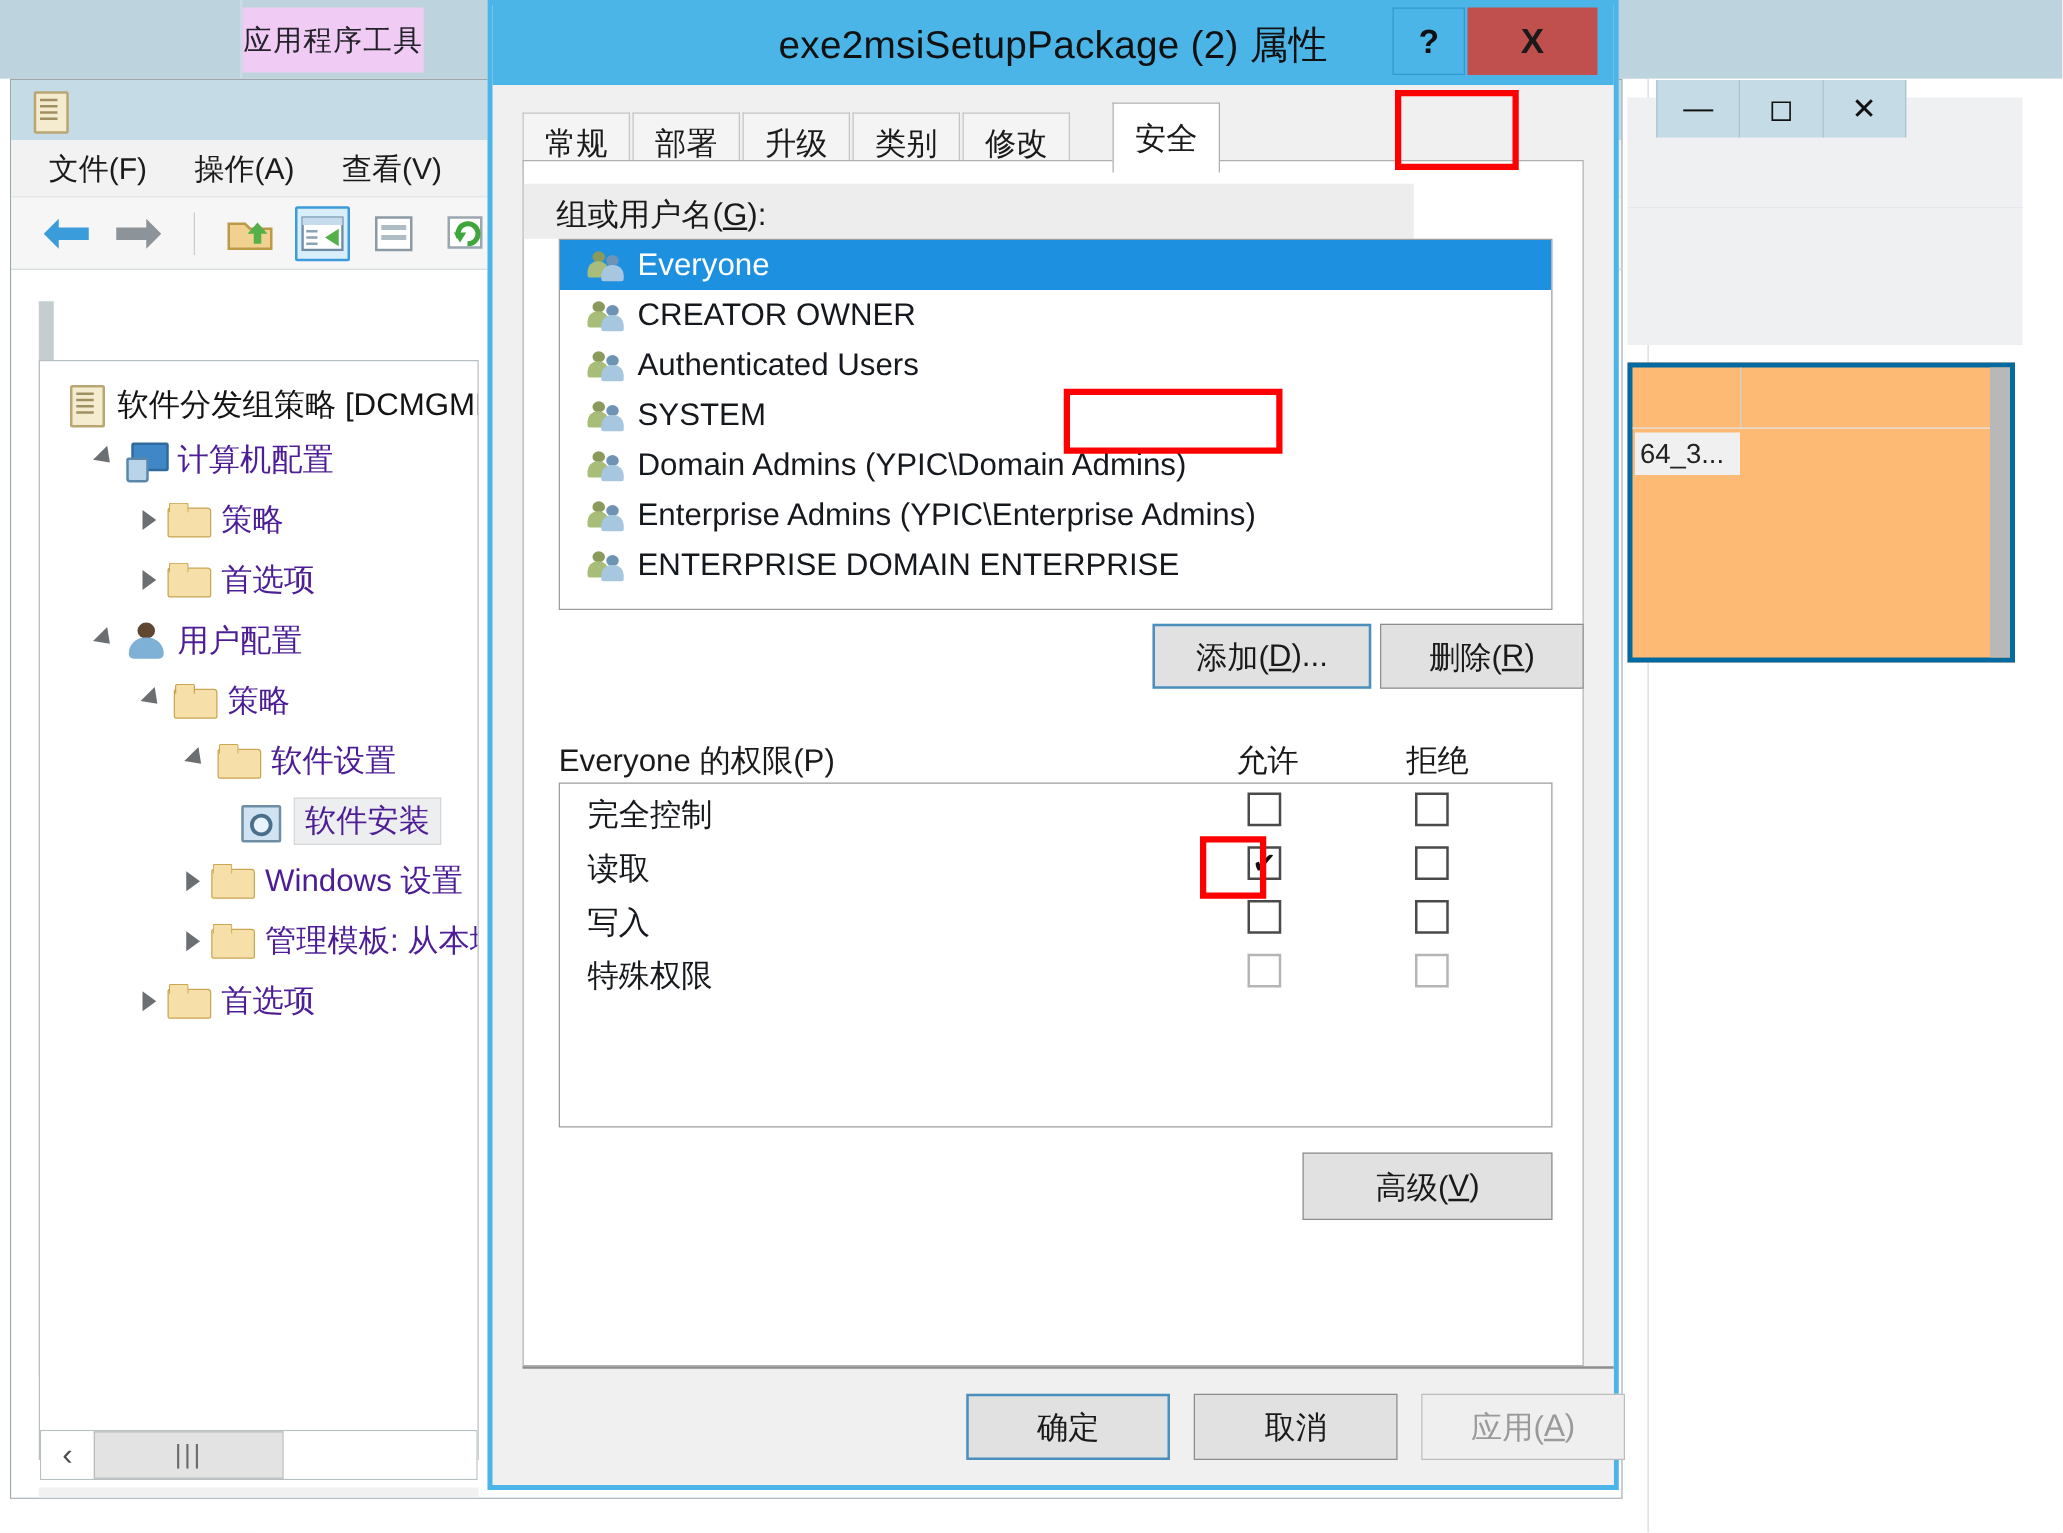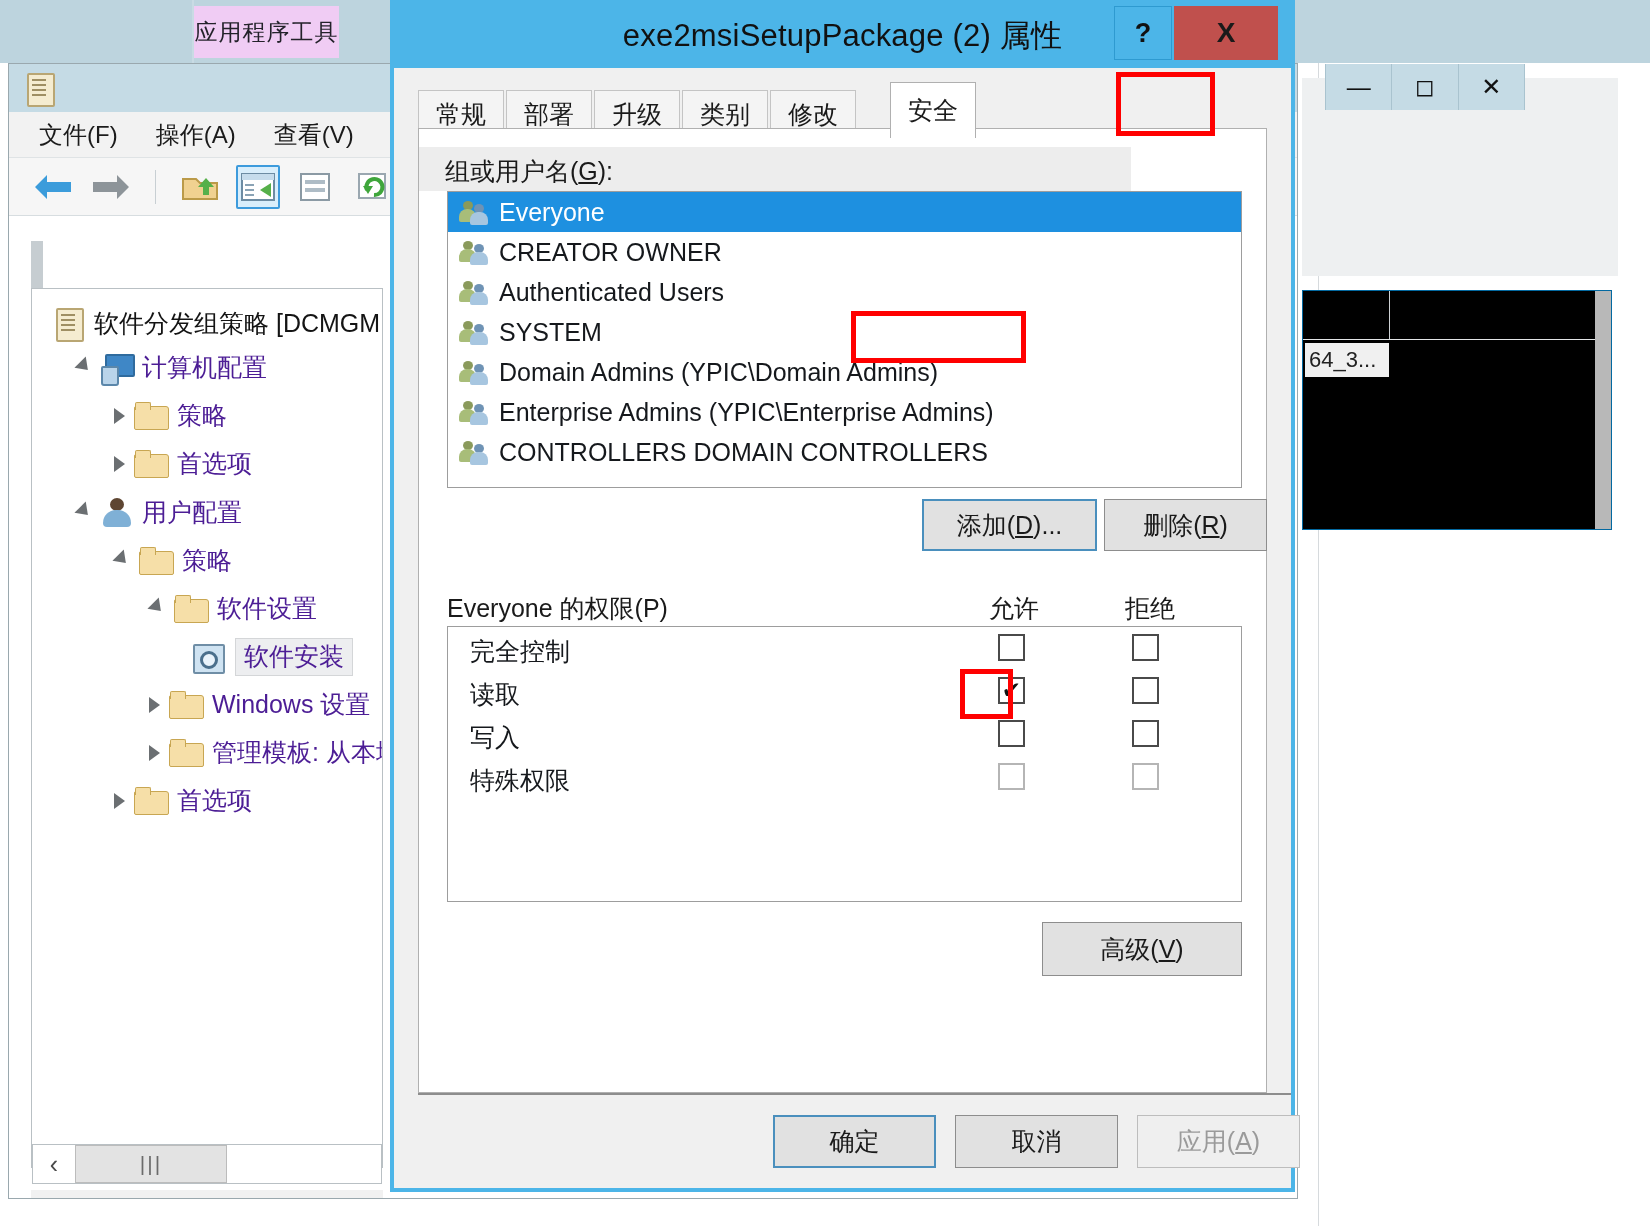--- a/index.html
+++ b/index.html
@@ -111,21 +111,21 @@
   .hscroll .sb-left { width:42px; display:flex; align-items:center; justify-content:center; font-size:25px; color:#4b4b4b; background:#ffffff;}
   .hscroll .sb-thumb { width:152px; background:#e3e3e3; border:1px solid #bcbcbc; display:flex;align-items:center;justify-content:center; box-sizing:border-box;}
   .hscroll .sb-thumb span{ letter-spacing:2px; color:#6b6b6b; font-size:21px;}
   .hscroll .sb-track { flex:1; background:#ffffff;}
 
   .mmc-bottom-strip { position:absolute; left:22px; bottom:0px; width:352px; height:8px; background:#f1f1f1; }
 
   
   .right-pane-head { position:absolute; left:1302px; top:78px; width:316px; height:88px; background:#eef0f1; border-bottom:1px solid #d0d4d7;}
   .right-pane-head2 { position:absolute; left:1302px; top:166px; width:316px; height:110px; background:#eef0f1; }
-  .right-list-box { position:absolute; left:1302px; top:290px; width:310px; height:240px; background:#000000; border:1px solid #0369a1; box-sizing:border-box;}
+  .right-list-box { position:absolute; left:1302px; top:290px; width:310px; height:240px; background:#fdba74; border:4px solid #0369a1; box-sizing:border-box;}
   .right-list-col { position:absolute; left:0; top:0; width:86px; height:48px; border-right:1px solid #cdd1d4; border-bottom:1px solid #e2e5e7;}
   .right-list-col2 { position:absolute; left:86px; top:0; right:0; height:48px; border-bottom:1px solid #e2e5e7;}
   .right-list-item { position:absolute; left:2px; top:52px; width:84px; height:34px; background:#f0f0f0; display:flex;align-items:center; padding-left:4px; box-sizing:border-box;
     font-size:22px; color:#222; overflow:hidden; white-space:nowrap;}
   .right-vscroll { position:absolute; right:0; top:0; width:16px; bottom:0; background:#b8b8b8;}
 
   .outer-win-right {
     position:absolute; left:1318px; top:63px; width:332px; height:1163px; background:#ffffff;
     border-left:1px solid #d6dadd; box-sizing:border-box;
   }
@@ -187,21 +187,21 @@
     position:absolute; left:26px; top:26px; font-size:25px; color:#1a1a1a;
   }
   .lbl-groups .ul { text-decoration:underline; }
   .groups-head-bar { position:absolute; left:0; top:18px; width:712px; height:44px; background:#ededed;}
 
   .listbox {
     position:absolute; left:28px; top:62px; width:795px; height:297px;
     border:1px solid #9d9d9d; background:#ffffff; box-sizing:border-box; overflow:hidden;
   }
   .lrow {
-    height:40px; display:flex; align-items:center; padding-left:11px; gap:10px;
+    height:40px; display:flex; align-items:center; padding-left:22px; gap:10px;
     font-size:25px; color:#15181c; white-space:nowrap;
   }
   .lrow.selected { background:#1e90e0; color:#ffffff; }
   .grp-icon { width:30px;height:26px; position:relative; flex:0 0 auto;}
   .grp-icon .p1{position:absolute;left:0;top:2px;width:17px;height:22px;}
   .grp-icon .p1:before{content:"";position:absolute;left:4px;top:0;width:10px;height:9px;background:#8a9a5b;border-radius:50%;}
   .grp-icon .p1:after{content:"";position:absolute;left:0;top:8px;width:17px;height:13px;background:#a8bd79;border-radius:8px 8px 2px 2px;}
   .grp-icon .p2{position:absolute;left:11px;top:5px;width:18px;height:21px;}
   .grp-icon .p2:before{content:"";position:absolute;left:4px;top:0;width:10px;height:9px;background:#6f93b5;border-radius:50%;}
   .grp-icon .p2:after{content:"";position:absolute;left:0;top:8px;width:18px;height:13px;background:#a7c6e0;border-radius:8px 8px 2px 2px;}
@@ -512,21 +512,21 @@
               <i class="p1"></i>
               <i class="p2"></i>
             </span>
           <span>Enterprise Admins (YPIC\Enterprise Admins)</span>
         </div>
         <div class="lrow">
           <span class="grp-icon">
               <i class="p1"></i>
               <i class="p2"></i>
             </span>
-          <span>CONTROLLERS DOMAIN CONTROLLERS</span>
+          <span>ENTERPRISE DOMAIN ENTERPRISE</span>
         </div>
       </div>
 
       <div class="btn primary btn-add">
         <span>添加(</span>
           <span class="ul">D</span>
           <span>)...</span>
       </div>
       <div class="btn btn-del">
         <span>删除(</span>

